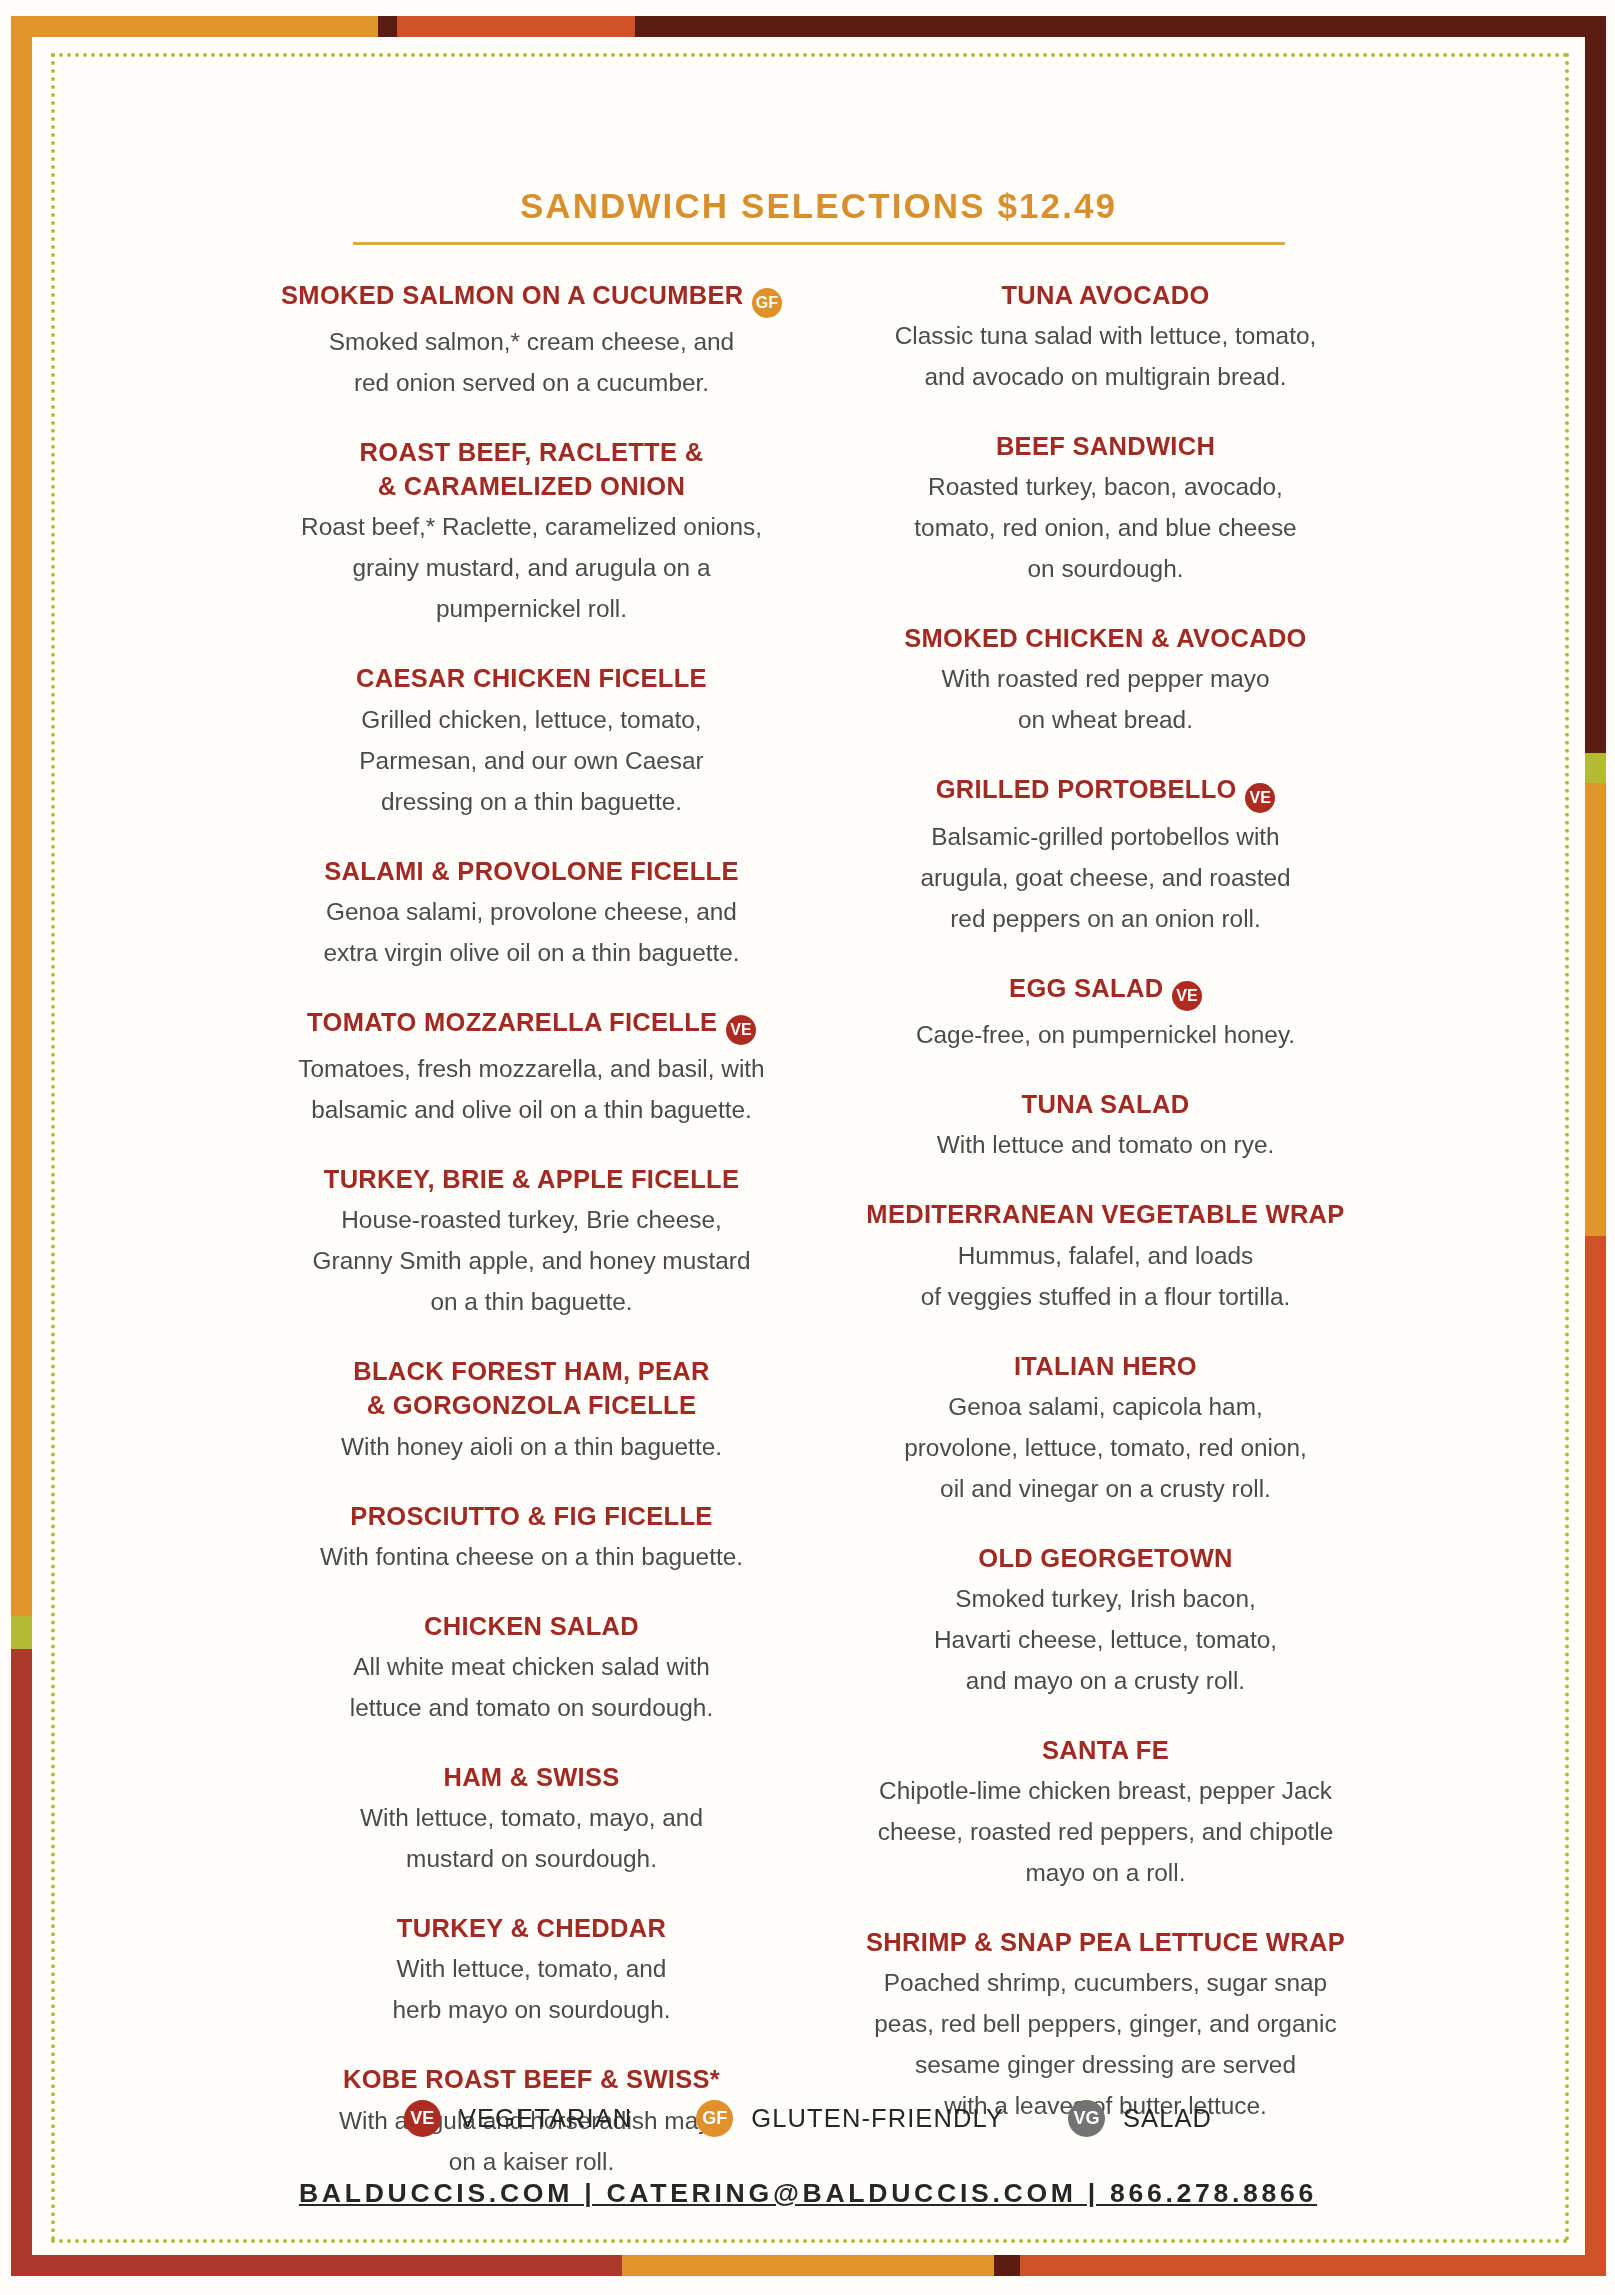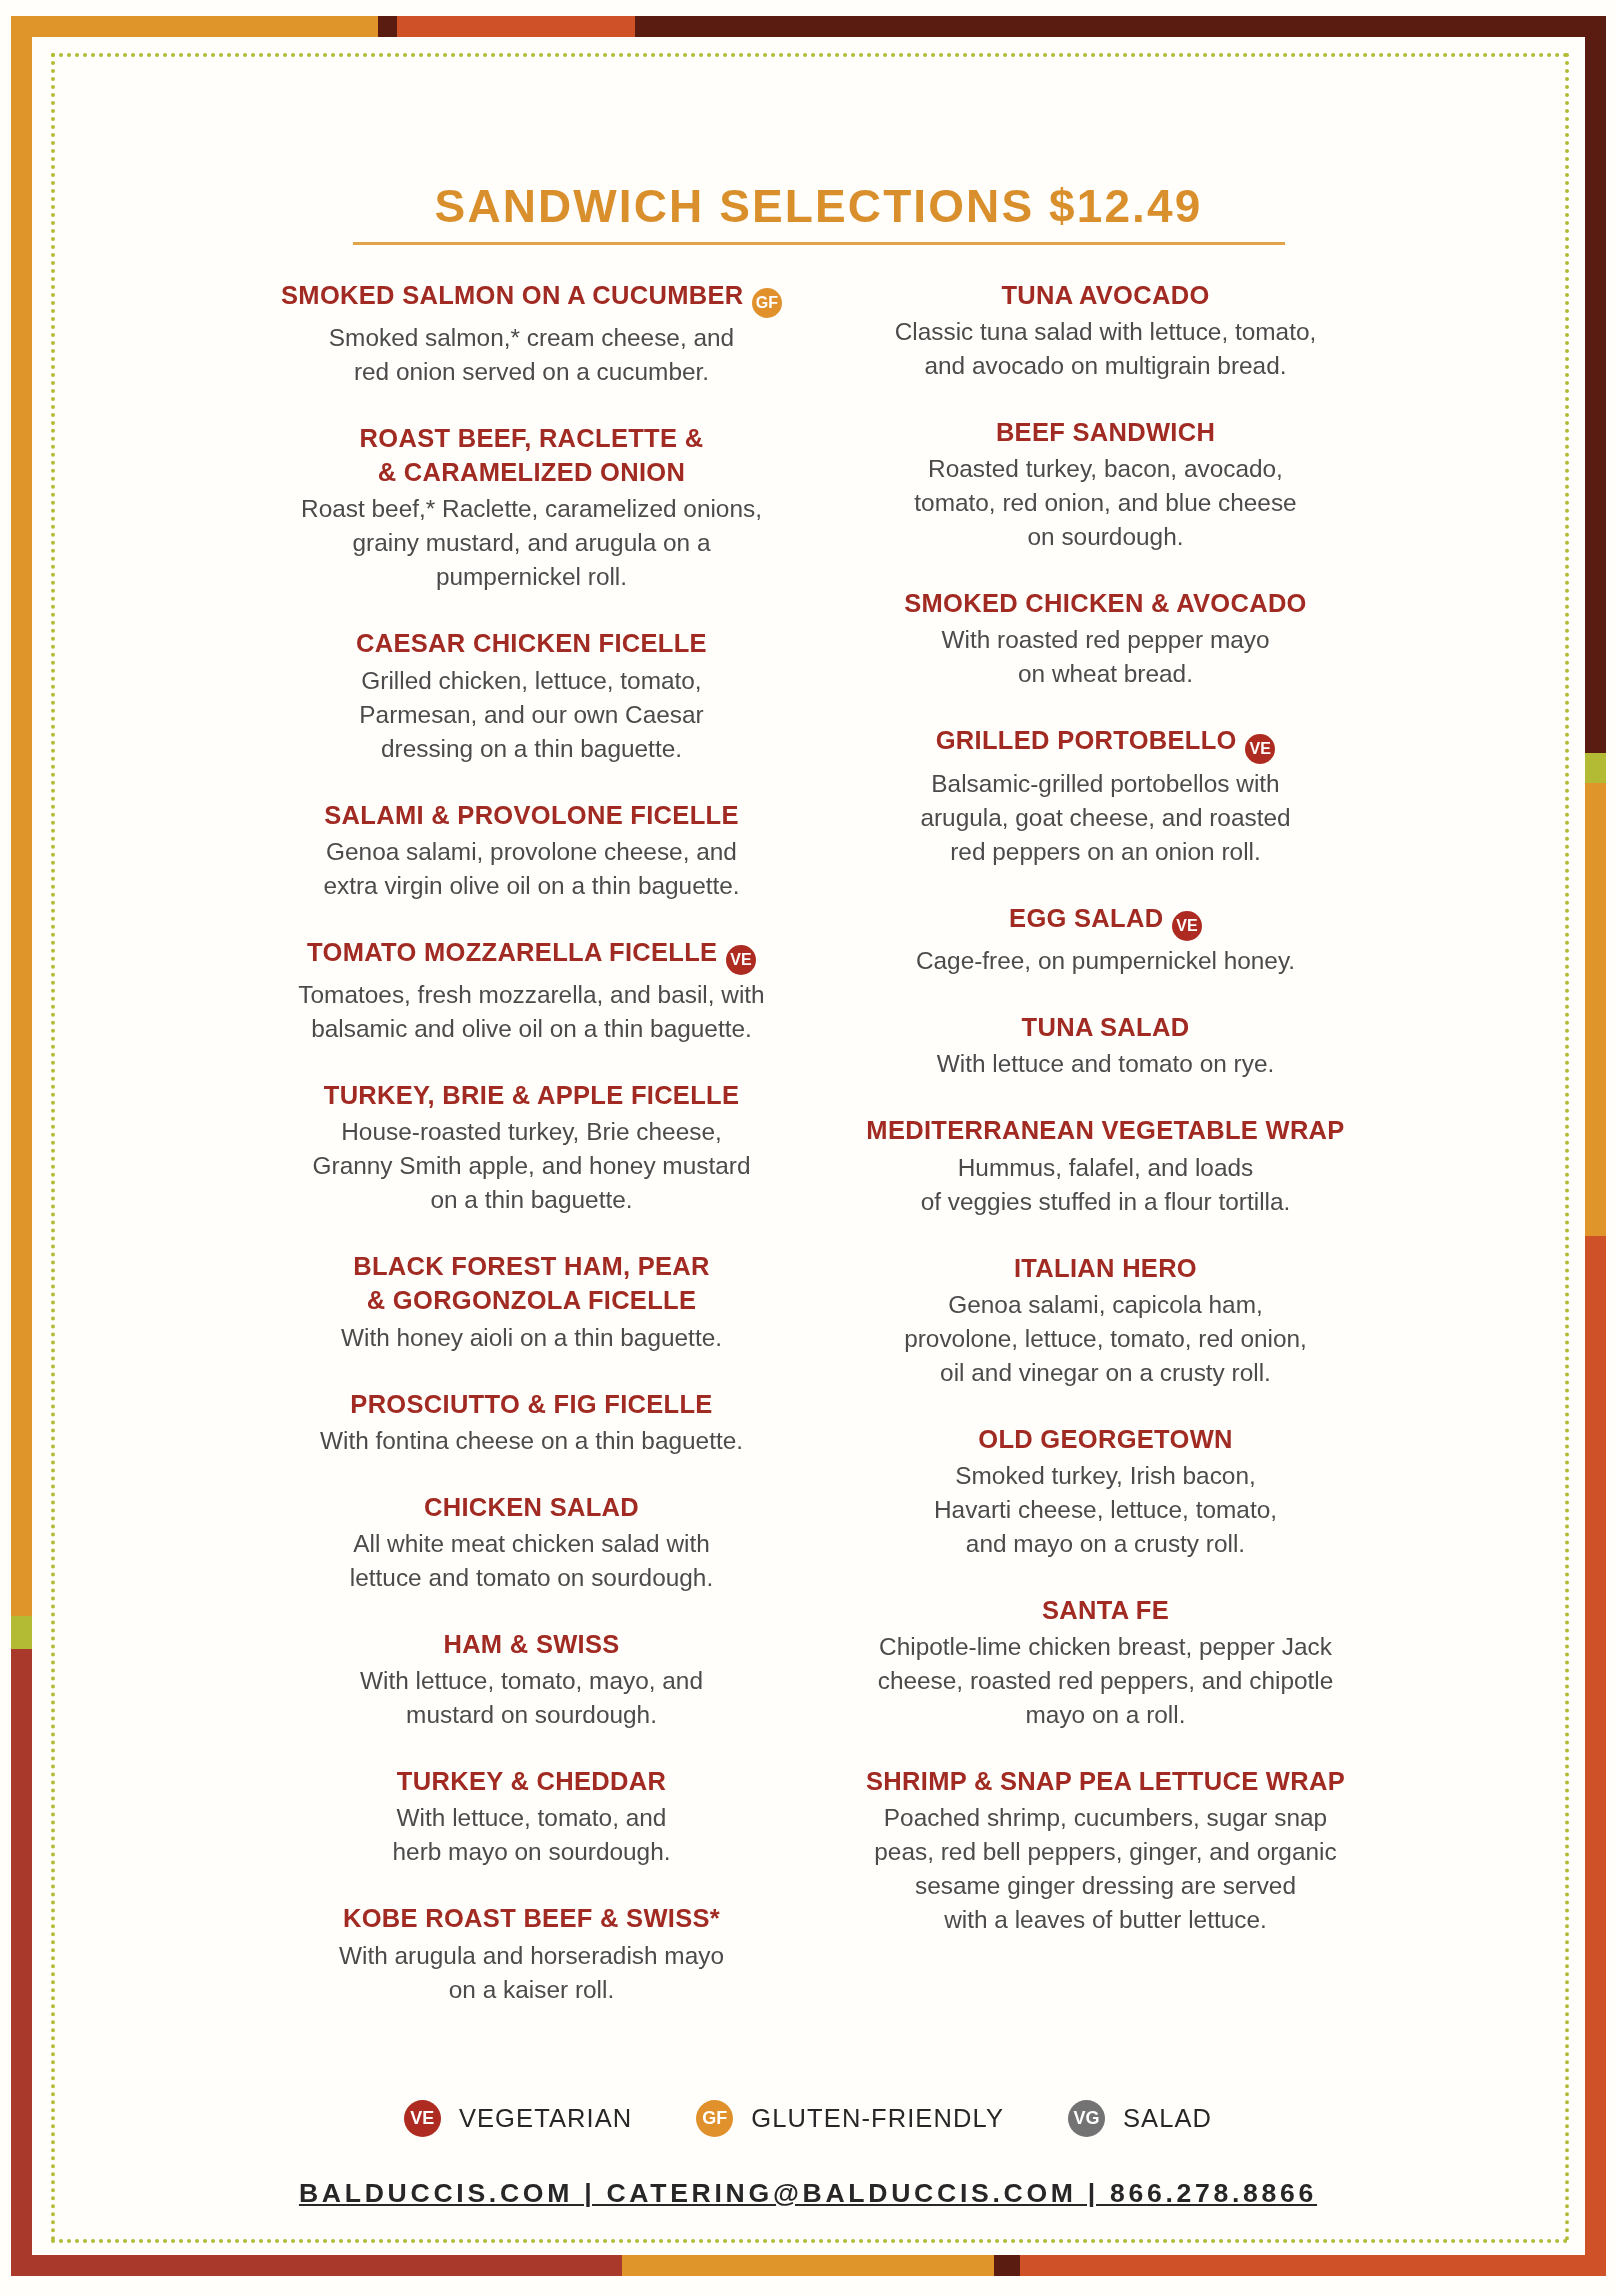--- a/index.html
+++ b/index.html
@@ -21,38 +21,38 @@
   .c-maroon{background:var(--c-maroon);}
   .c-brick{background:var(--c-brick);}
   .c-green{background:var(--c-green);}
   .dotted-frame{
     position:absolute;left:51px;top:53px;right:47px;bottom:52px;
     border:4.8px dotted var(--c-green);pointer-events:none;
   }
   
   .content{position:absolute;left:250px;top:186px;width:1137px;text-align:center;}
   .page-title{
-    margin:0;font-size:46px;line-height:40px;font-weight:bold;
+    margin:0;font-size:35px;line-height:40px;font-weight:bold;
     letter-spacing:2.1px;color:var(--c-title);
   }
   .title-rule{
     width:932px;height:2.7px;background:var(--c-rule);border:0;
     margin:16px auto 0 auto;
   }
   .columns{
     margin-top:33px;display:grid;grid-template-columns:537px 537px;
     column-gap:37px;justify-content:center;align-items:start;
   }
   .menu-item{margin:0 0 32px 0;}
   .item-name{
     margin:0;font-size:25.5px;line-height:34px;font-weight:bold;
     color:var(--c-header);letter-spacing:0.3px;
   }
   .item-desc{
-    margin:3.2px 0 0 0;font-size:24.4px;line-height:34px;color:var(--c-body);
+    margin:3.2px 0 0 0;font-size:24.4px;line-height:41px;color:var(--c-body);
   }
   .diet-badge{
     display:inline-block;width:30px;height:30px;border-radius:50%;
     color:#fff;font-size:16px;line-height:30px;font-weight:bold;
     text-align:center;vertical-align:-4.3px;margin-left:8.5px;letter-spacing:0;
   }
   
   .legend{
     position:absolute;left:0;top:2100px;width:100%;
     display:flex;justify-content:center;align-items:center;gap:64px;

